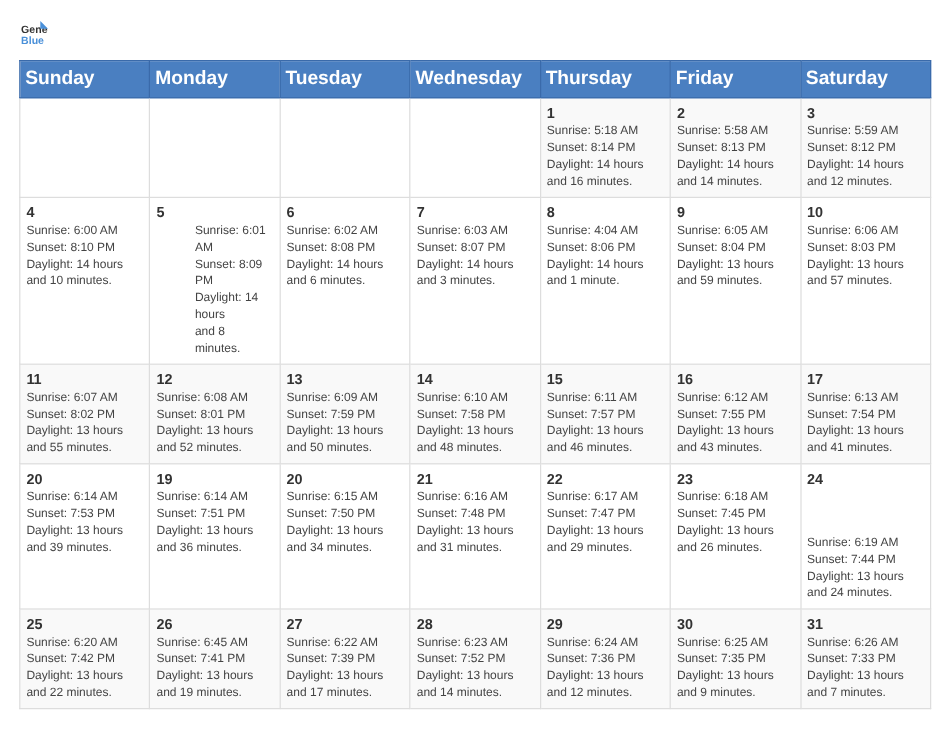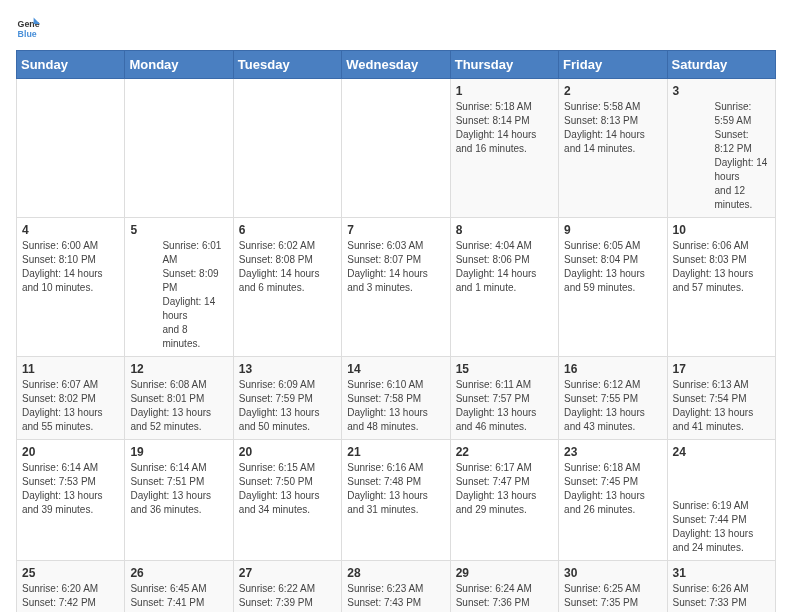--- a/index.html
+++ b/index.html
@@ -39,21 +39,21 @@
       font-weight: bold;
     }
     .calendar {
       width: 100%;
       border-collapse: collapse;
       border: 1px solid #ccc;
     }
     .calendar th {
       background: #4a7fc1;
       color: #fff;
-      font-size: 13px;
+      font-size: 16px;
       font-weight: bold;
       padding: 6px 4px;
       border: 1px solid #3a6aaa;
       text-align: left;
     }
     .calendar td {
       width: calc(100% / 7);
       vertical-align: top;
       padding: 5px 5px;
       border: 1px solid #ddd;
@@ -143,21 +143,21 @@
         </td>
         <td>
           <div class="day-number">2</div>
           <div class="day-info" style="white-space: pre-line;">Sunrise: 5:58 AM
 Sunset: 8:13 PM
 Daylight: 14 hours
 and 14 minutes.</div>
         </td>
         <td>
           <div class="day-number">3</div>
-          <div class="day-info" style="white-space: pre-line; margin-left: 42px;">Sunrise: 5:59 AM
+          <div class="day-info" style="white-space: pre-line;">Sunrise: 5:59 AM
 Sunset: 8:12 PM
 Daylight: 14 hours
 and 12 minutes.</div>
         </td>
       </tr>
       <tr class="row-2">
         <td>
           <div class="day-number">4</div>
           <div class="day-info" style="white-space: pre-line;">Sunrise: 6:00 AM
 Sunset: 8:10 PM
@@ -327,21 +327,21 @@
         <td>
           <div class="day-number">27</div>
           <div class="day-info" style="white-space: pre-line;">Sunrise: 6:22 AM
 Sunset: 7:39 PM
 Daylight: 13 hours
 and 17 minutes.</div>
         </td>
         <td>
           <div class="day-number">28</div>
           <div class="day-info" style="white-space: pre-line;">Sunrise: 6:23 AM
-Sunset: 7:43 PM
+Sunset: 7:52 PM
 Daylight: 13 hours
 and 14 minutes.</div>
         </td>
         <td>
           <div class="day-number">29</div>
           <div class="day-info" style="white-space: pre-line;">Sunrise: 6:24 AM
 Sunset: 7:36 PM
 Daylight: 13 hours
 and 12 minutes.</div>
         </td>

